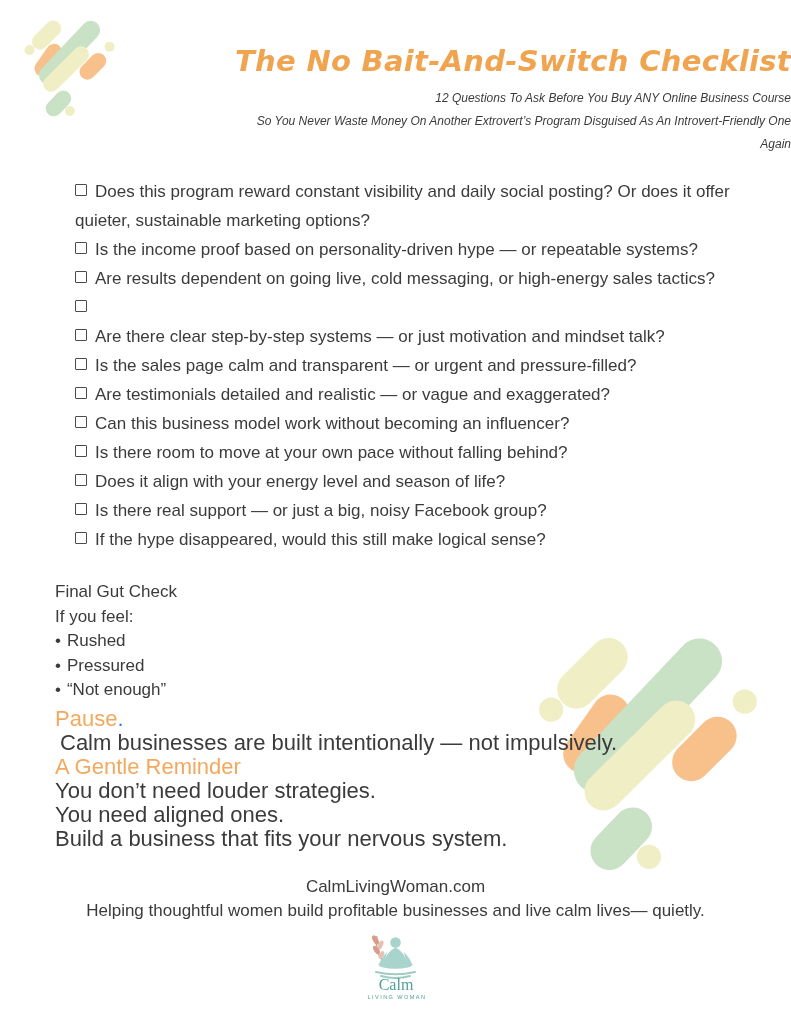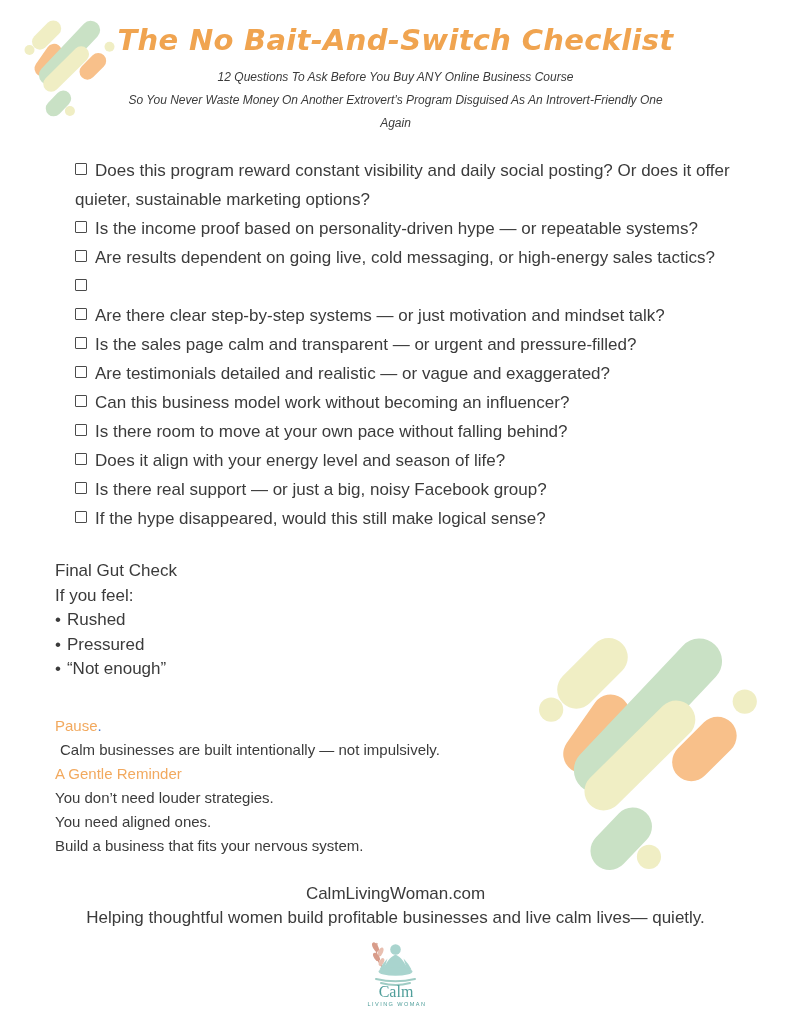--- a/index.html
+++ b/index.html
@@ -17,21 +17,21 @@
   .deco { position: absolute; z-index: 0; }
   .deco-tl { left: 22px; top: 18px; width: 100px; height: 100px; }
   .deco-br { left: 533px; top: 632px; width: 242px; height: 242px; }
   .st-y { stroke: var(--confetti-yellow, #f0eec4); stroke-width: 38; stroke-linecap: round; }
   .st-o { stroke: var(--confetti-orange, #f8c08a); stroke-width: 38; stroke-linecap: round; }
   .st-g { stroke: var(--confetti-green, #c9e1c5); stroke-width: 38; stroke-linecap: round; }
   .st-wide { stroke-width: 45; }
   .f-y { fill: var(--confetti-yellow, #f0eec4); }
 
   
-  .header { padding-top: 23px; text-align: center; }
+  .header { padding-top: 44px; text-align: right; }
   .page-title {
     font-family: "DejaVu Sans", sans-serif;
     font-style: italic; font-weight: 700;
     font-size: 29px; letter-spacing: 0.3px;
     color: var(--title-orange, #f0a450);
   }
   .subtitle { margin-top: 9px; font-size: 12px; line-height: 23px; color: var(--text-dark, #3b3b3b); font-style: italic; }
 
   
   .main { margin: 21px 26px 0 55px; }
@@ -40,21 +40,21 @@
     display: inline-block; width: 10px; height: 10px;
     border: 1.2px solid #4b4b4b; border-radius: 1px;
     margin-right: 8px; vertical-align: 1px;
   }
 
   
   .gut-check { margin-top: 26px; font-size: 17px; line-height: 24.5px; }
   .bullet { margin-right: 6px; }
 
   
-  .closing { margin-top: 32px; font-size: 15px; line-height: 24px; }
+  .closing { margin-top: 4px; font-size: 22px; line-height: 24px; }
   .accent { color: var(--accent-orange, #f2a95e); }
   .period-blue { color: var(--period-blue, #4a7fd0); }
   .calm-line { padding-left: 5px; }
 
   
   .footer { margin-top: 24px; text-align: center; font-size: 17px; line-height: 24px; }
   .brand-logo { margin-top: 7px; }
   .logo-fig { fill: var(--logo-teal, #a9d4ce); }
   .logo-wave { stroke: var(--logo-wave, #9fccc4); stroke-width: 2; fill: none; stroke-linecap: round; }
   .logo-leafstem { stroke: var(--logo-rose, #d89c8a); stroke-width: 1.3; fill: none; }

